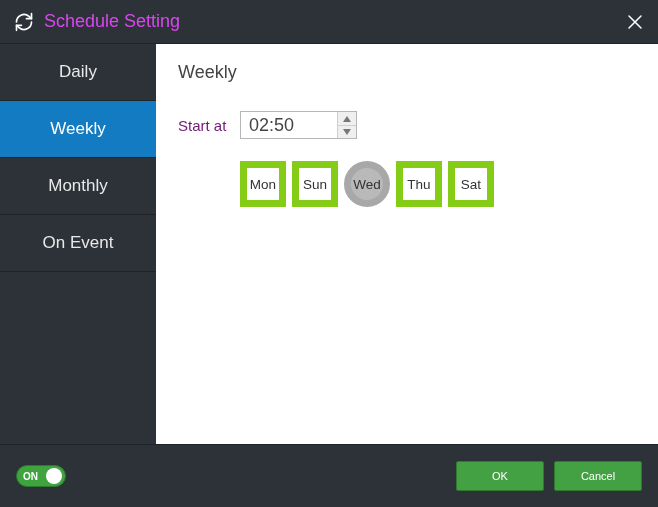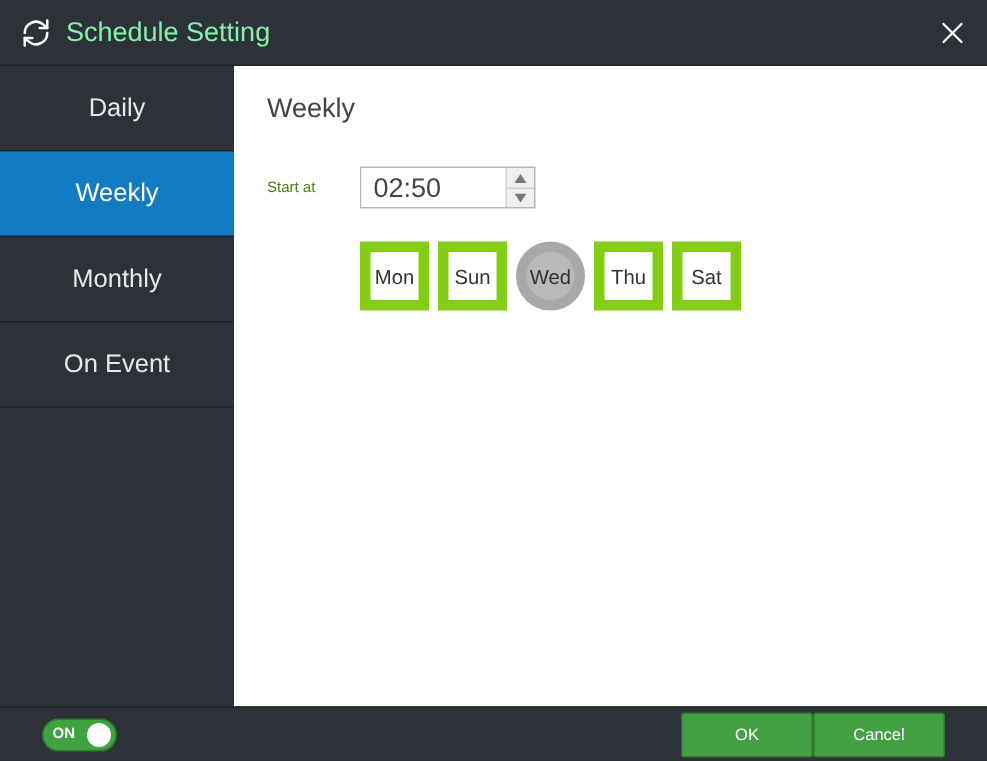--- a/index.html
+++ b/index.html
@@ -3,60 +3,60 @@
 <meta charset="utf-8">
 <style>
   * { box-sizing: border-box; margin: 0; padding: 0; }
   html, body { width: 658px; height: 507px; font-family: "Segoe UI", Arial, sans-serif; background: #1e1e1e; }
   .modal {
     width: 658px; height: 507px; background: #2d3238; position: relative;
     display: flex; flex-direction: column;
     box-shadow: 0 0 0 1px #000;
   }
   .titlebar {
-    height: 44px; background: #2d3238; color: #86efac; display: flex; align-items: center;
+    height: 44px; background: #2d3238; color: #d946ef; display: flex; align-items: center;
     padding: 0 14px; border-bottom: 1px solid #1f2327;
   }
   .titlebar .tb-icon { margin-right: 10px; display: flex; }
   .titlebar .tb-title { font-size: 18px; font-weight: 400; flex: 1; }
   .titlebar .tb-close { cursor: pointer; display: flex; }
   .body { flex: 1; display: flex; min-height: 0; }
   .sidebar { width: 156px; background: #2d3238; display: flex; flex-direction: column; }
   .sidebar-item {
     height: 57px; display: flex; align-items: center; justify-content: center;
     color: #e8e8e8; font-size: 17px; cursor: pointer;
     border-bottom: 1px solid #1f2327;
   }
   .sidebar-item.active { background: #137bc1; color: #fff; }
   .main { flex: 1; background: #fff; padding: 18px 22px; color: #3a3a3a; }
   .main-title { font-size: 18px; color: #444; margin-bottom: 28px; }
   .row { display: flex; align-items: center; margin-bottom: 22px; }
-  .row-label { font-size: 10px; color: #4d7c0f; width: 62px; }
+  .row-label { font-size: 15px; color: #701a75; width: 62px; }
   .spinner {
     display: flex; align-items: stretch; border: 1px solid #b6b6b6; height: 28px;
   }
   .spinner input {
     border: none; outline: none; width: 96px; padding: 0 8px; font-size: 18px; color: #444;
   }
   .spinner .btns { display: flex; flex-direction: column; border-left: 1px solid #cfcfcf; }
   .spinner .btns .sbtn {
     width: 18px; height: 13px; background: #efefef; display: flex; align-items: center; justify-content: center;
     cursor: pointer;
   }
   .spinner .btns .sbtn + .sbtn { border-top: 1px solid #cfcfcf; }
   .days { display: flex; gap: 6px; margin-left: 62px; }
   .day {
     width: 46px; height: 46px; border: 7px solid #84cc16; background: #fff;
     display: flex; align-items: center; justify-content: center;
     font-size: 13.5px; color: #333; cursor: pointer;
   }
   .day.selected { background: #b9b9b9; border-color: #a8a8a8; border-radius: 23px; }
   .footer {
-    height: 36px; background: #2d3238; display: flex; align-items: center;
-    padding: 0 28px; border-top: 1px solid #1f2327;
+    height: 63px; background: #2d3238; display: flex; align-items: center;
+    padding: 0 16px; gap: 10px; border-top: 1px solid #1f2327;
   }
   .toggle {
     width: 50px; height: 22px; border-radius: 12px; background: #3fa33f;
     border: 1px solid #2c7a2c; position: relative; display: flex; align-items: center;
     cursor: pointer;
   }
   .toggle .knob {
     width: 16px; height: 16px; border-radius: 50%; background: #fff;
     position: absolute; right: 3px; top: 2px;
   }

